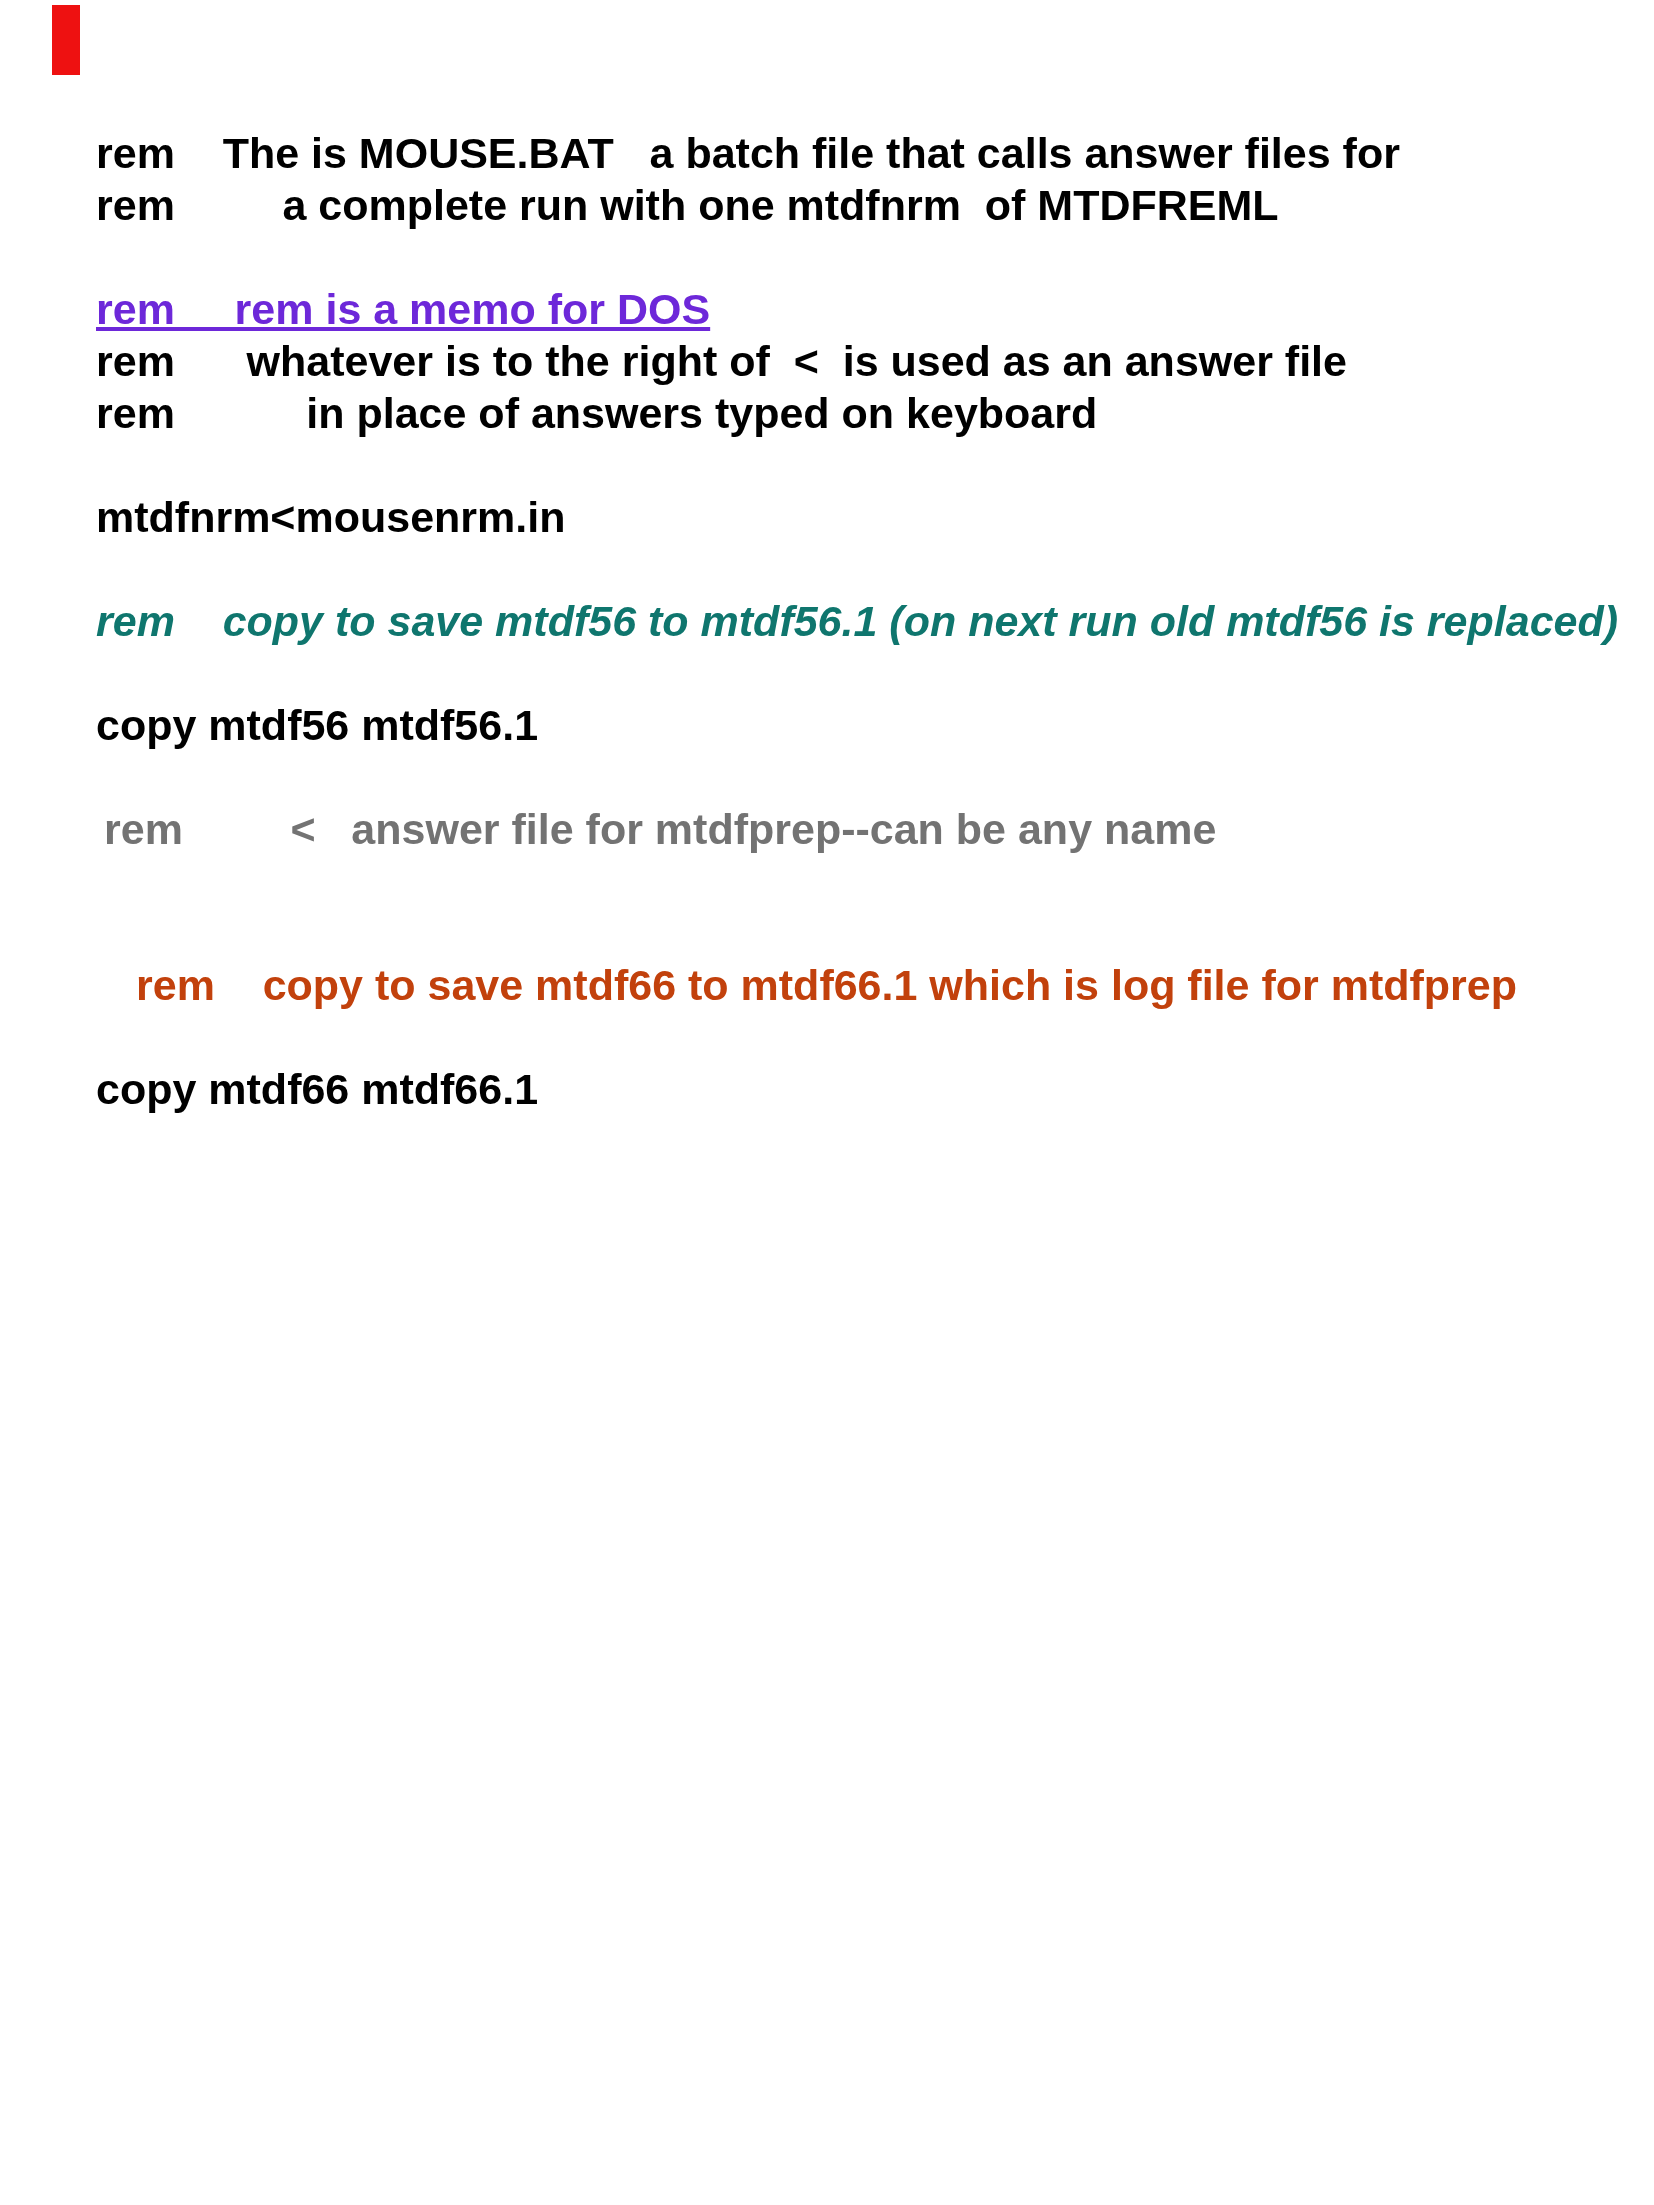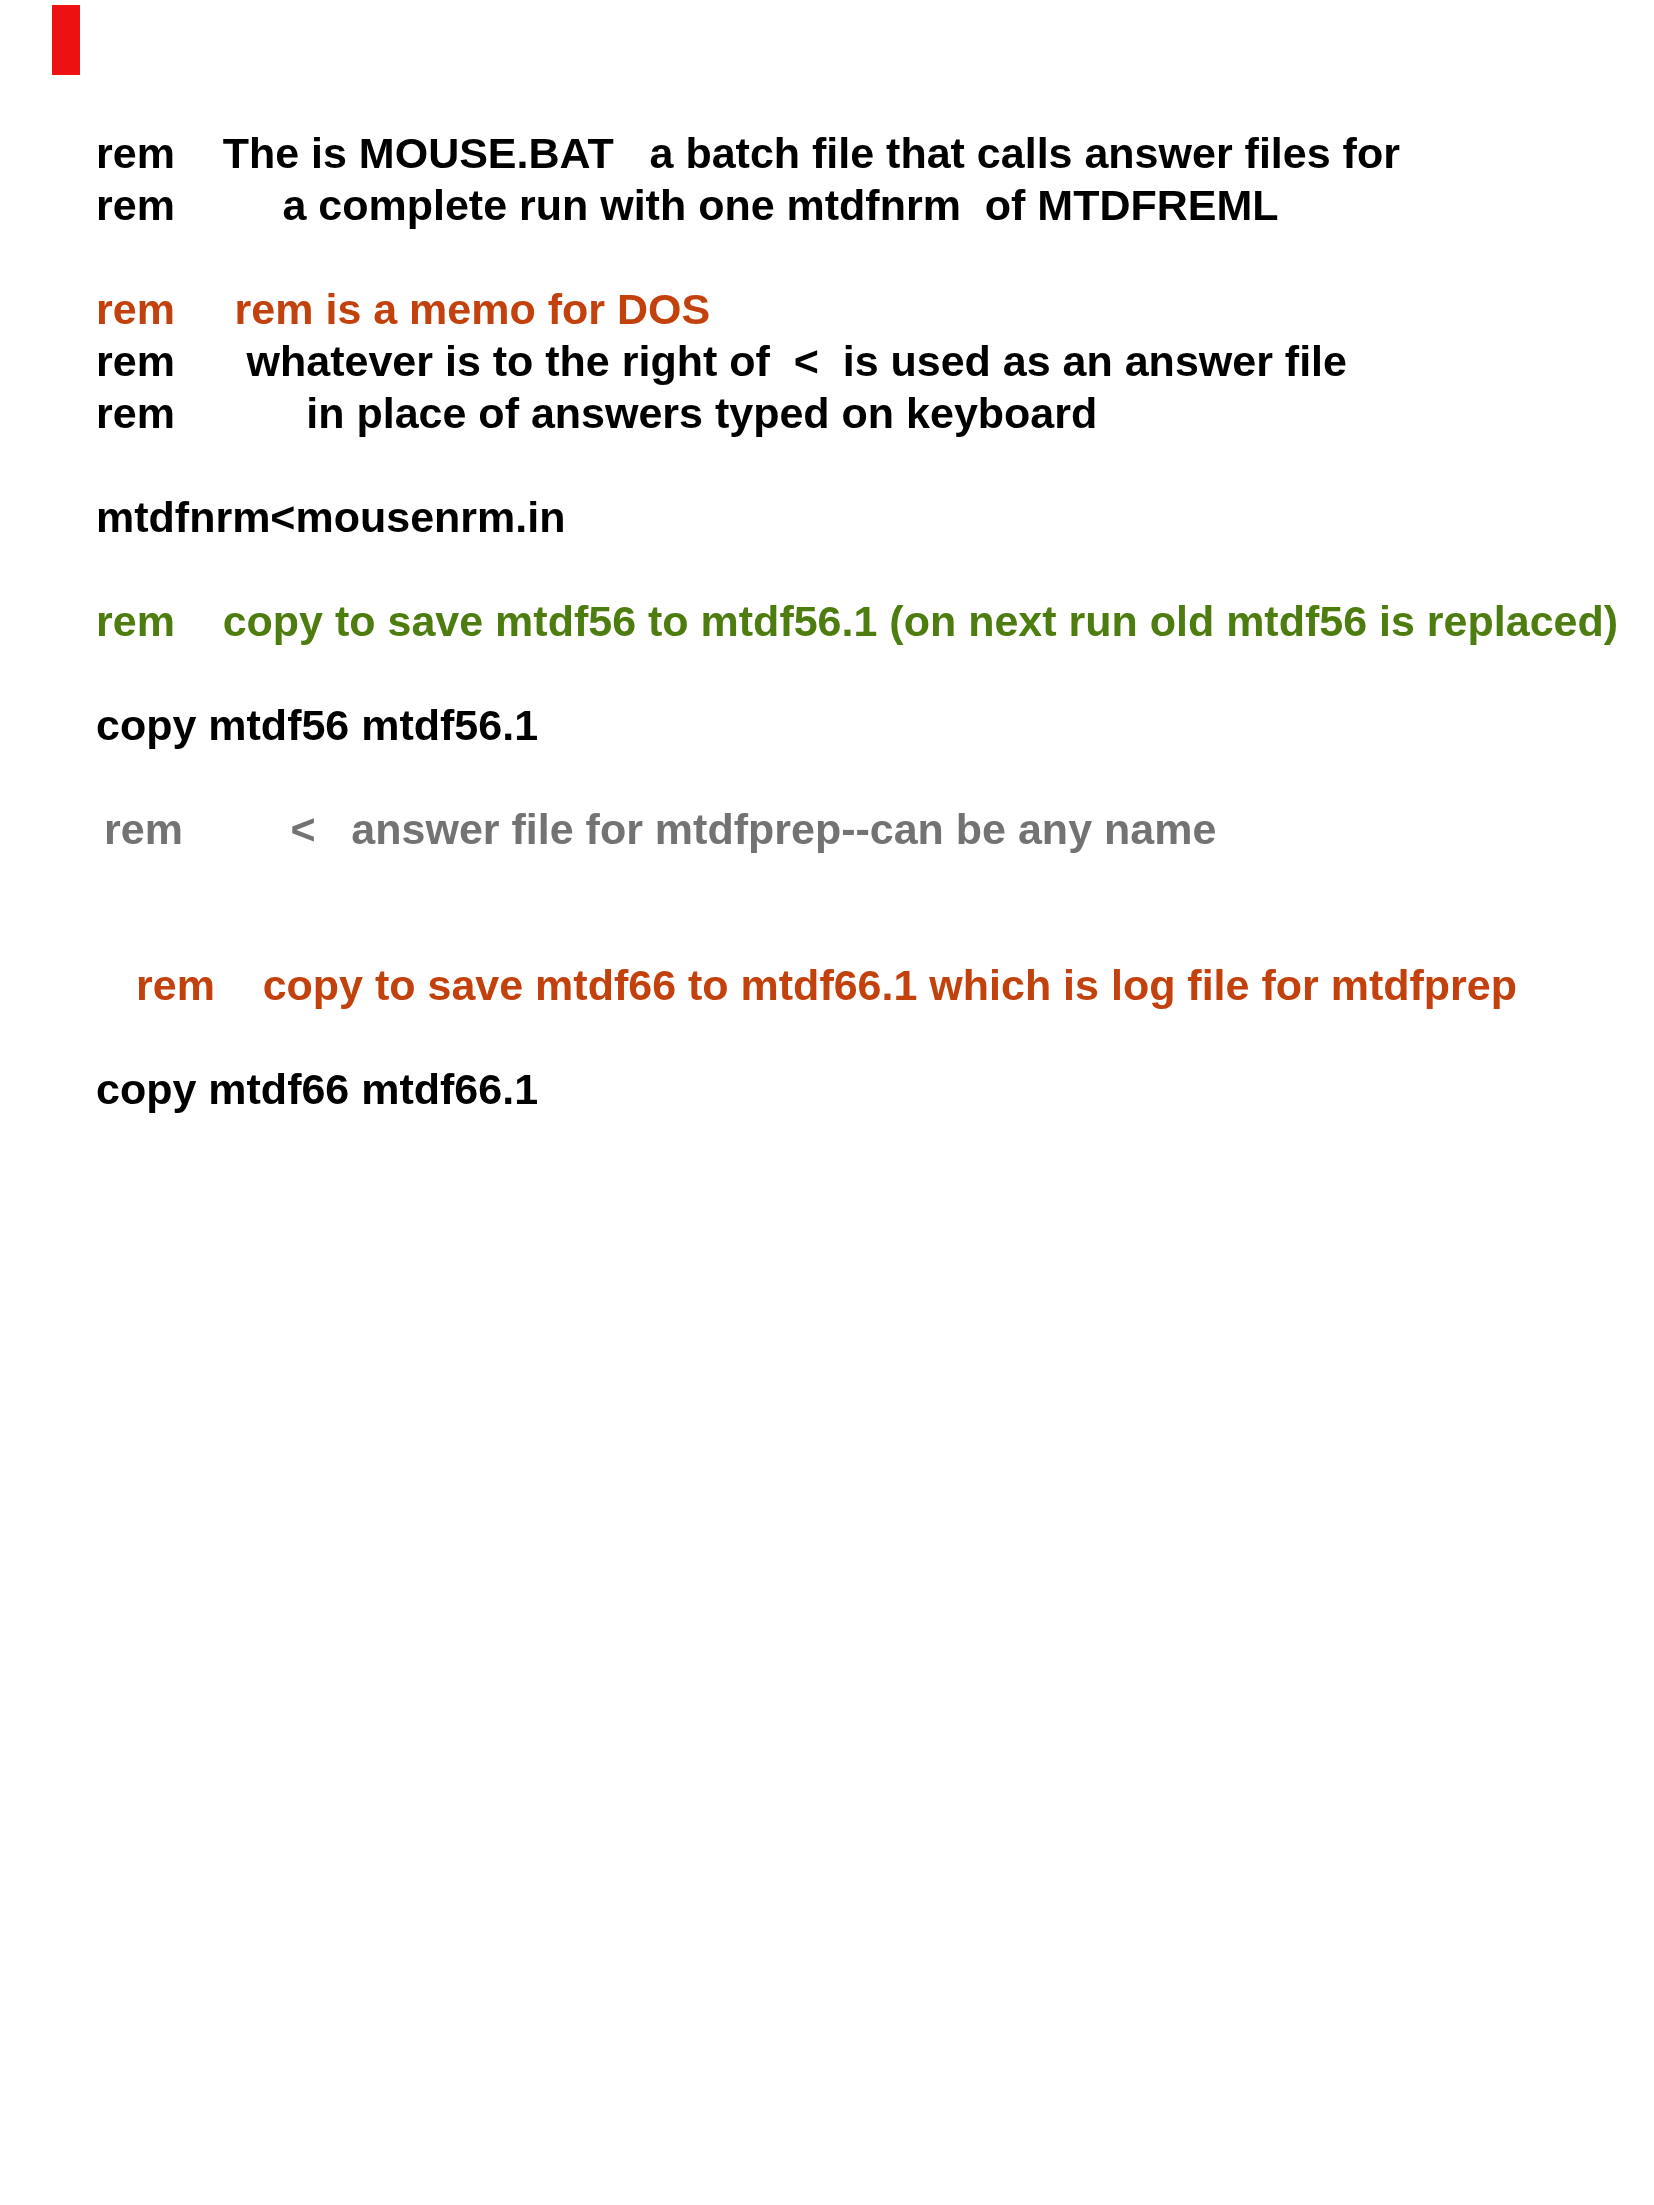--- a/index.html
+++ b/index.html
@@ -44,27 +44,27 @@
 <body>
 
 <div id="page" style="background: rgb(255, 255, 255);">
 
   <div id="red-marker" style="background: rgb(238, 17, 17);"></div>
 
   <div id="text-block">
     <div class="line" style="color: rgb(0, 0, 0);">rem    The is MOUSE.BAT   a batch file that calls answer files for</div>
     <div class="line" style="color: rgb(0, 0, 0);">rem         a complete run with one mtdfnrm  of MTDFREML</div>
     <div class="line" style="color: rgb(0, 0, 0);"></div>
-    <div class="line" style="color: #c2410c;">rem     rem is a memo for DOS</div>
+    <div class="line" style="color: #6d28d9; text-decoration: underline;">rem     rem is a memo for DOS</div>
     <div class="line" style="color: rgb(0, 0, 0);">rem      whatever is to the right of  &lt;  is used as an answer file</div>
     <div class="line" style="color: rgb(0, 0, 0);">rem           in place of answers typed on keyboard</div>
     <div class="line" style="color: rgb(0, 0, 0);"></div>
     <div class="line" style="color: rgb(0, 0, 0);">mtdfnrm&lt;mousenrm.in</div>
     <div class="line" style="color: rgb(0, 0, 0);"></div>
-    <div class="line" style="color: #4d7c0f;">rem    copy to save mtdf56 to mtdf56.1 (on next run old mtdf56 is replaced)</div>
+    <div class="line" style="color: #0f766e; font-style: italic;">rem    copy to save mtdf56 to mtdf56.1 (on next run old mtdf56 is replaced)</div>
     <div class="line" style="color: rgb(0, 0, 0);"></div>
     <div class="line" style="color: rgb(0, 0, 0);">copy mtdf56 mtdf56.1</div>
     <div class="line" style="color: rgb(0, 0, 0);"></div>
     <div class="line" style="color: #737373; margin-left: 8px;">rem         &lt;   answer file for mtdfprep--can be any name</div>
     <div class="line" style="color: rgb(0, 0, 0);"></div>
     <div class="line" style="color: rgb(0, 0, 0);"></div>
     <div class="line" style="color: #c2410c; margin-left: 40px;">rem    copy to save mtdf66 to mtdf66.1 which is log file for mtdfprep</div>
     <div class="line" style="color: rgb(0, 0, 0);"></div>
     <div class="line" style="color: rgb(0, 0, 0);">copy mtdf66 mtdf66.1</div>
   </div>

